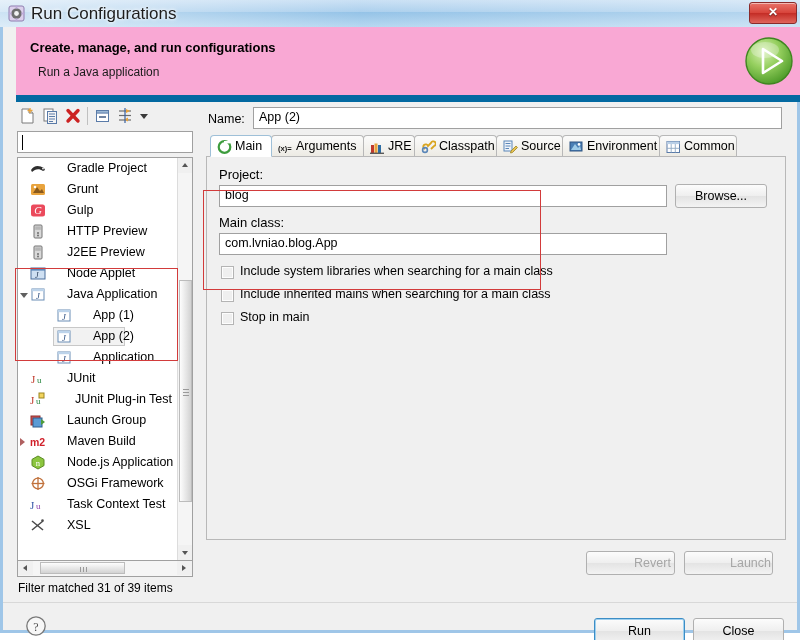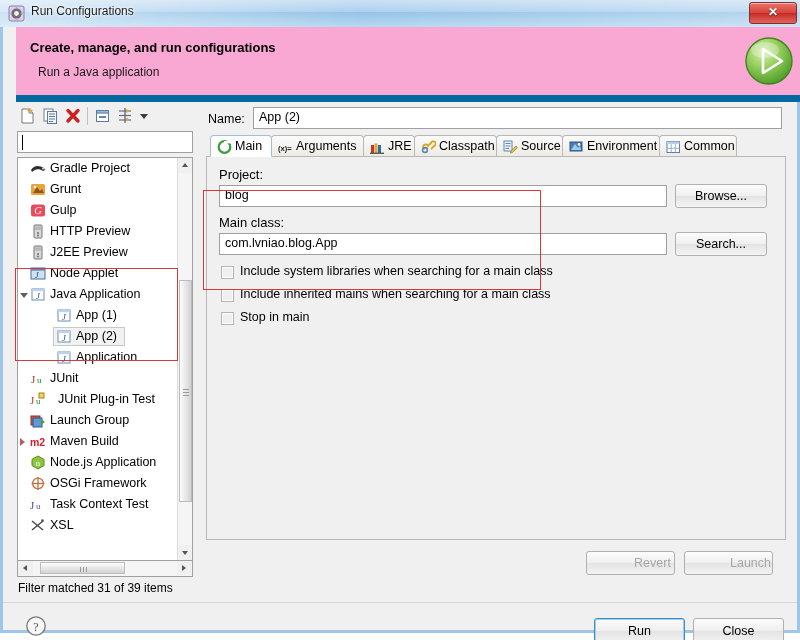--- a/index.html
+++ b/index.html
@@ -23,21 +23,21 @@
   }
   .title-glass {
     position: absolute; left: 0; top: 0; width: 800px; height: 27px;
     background: linear-gradient(to right, rgba(255,255,255,0.55), rgba(255,255,255,0.05) 45%, rgba(255,255,255,0.35));
   }
   .title-icon {
     position: absolute; left: 8px; top: 5px; width: 17px; height: 17px;
   }
   .title-text {
     position: absolute; left: 31px; top: 4px;
-    font-size: 12px; color: #1d1d1d;
+    font-size: 17px; color: #1d1d1d;
     text-shadow: 0 0 3px #ffffff, 0 0 5px #ffffff;
     white-space: nowrap;
   }
   .btn-close {
     position: absolute; right: 3px; top: 2px; width: 46px; height: 20px;
     border: 1px solid #8a2b2b;
     border-radius: 3px;
     background: linear-gradient(to bottom, #e8736a 0%, #d8453c 48%, #c32b24 50%, #e0655c 100%);
     box-shadow: inset 0 1px 0 rgba(255,255,255,0.5);
   }
@@ -107,21 +107,21 @@
     box-sizing: border-box; overflow: hidden;
   }
   .tree-list {
     position: absolute; left: 0; top: 0; width: 161px; height: 402px;
     overflow: hidden;
   }
   .tree-item {
     position: relative; height: 21px; line-height: 21px;
     font-size: 12.5px; color: #000000; white-space: nowrap;
   }
-  .tree-item .lbl { position: absolute; top: 0; }
+  .tree-item .lbl { position: absolute; top: 0; margin-left: 17px; }
   .ti-icon {
     position: absolute; top: 3px; width: 16px; height: 15px;
   }
   .arrow {
     position: absolute; top: 7px; width: 0; height: 0;
   }
   .arrow.closed {
     border-top: 4px solid transparent;
     border-bottom: 4px solid transparent;
     border-left: 5px solid #b06060;
@@ -633,21 +633,20 @@
           </div>
         </div>
 
       <div class="tabpane">
         <div class="fld-label" style="left:12px; top:10px;">Project:</div>
         <div class="txtfield" style="left:12px; top:28px; width:448px;">blog</div>
         <div class="btn" style="left:468px; top:27px; width:92px;">Browse...</div>
 
         <div class="fld-label" style="left:12px; top:58px;">Main class:</div>
         <div class="txtfield" style="left:12px; top:76px; width:448px;">com.lvniao.blog.App</div>
-        <div class="btn" style="left:468px; top:75px; width:92px;">Search...</div>
 
         <div class="cbrow" style="left:14px; top:107px;">
           <span class="cbox">
               <span class="inner"></span>
             </span>
           <span class="cbl">Include system libraries when searching for a main class</span>
         </div>
         <div class="cbrow" style="left:14px; top:130px;">
           <span class="cbox">
               <span class="inner"></span>

